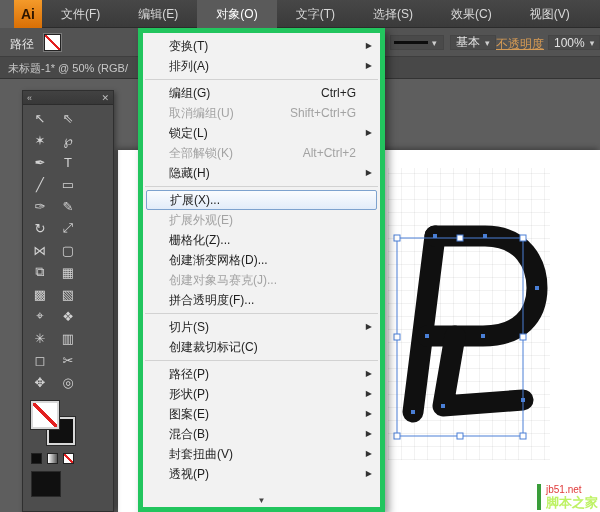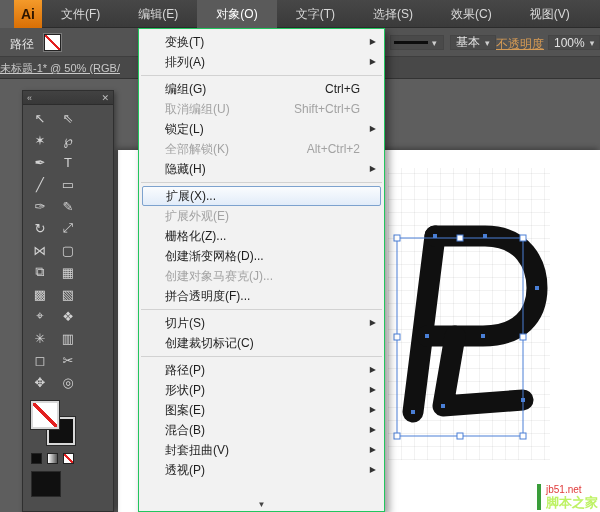--- a/index.html
+++ b/index.html
@@ -66,21 +66,21 @@
     color:#d79b54; text-decoration:underline; white-space:nowrap;
   }
   .cb-dd.opacity { left:160px; }
 
   
   .docbar {
     position:absolute; top:57px; left:0; right:0; height:22px;
     background:#484848; border-bottom:1px solid #333;
     color:#c8c8c8; font-size:11px; line-height:22px; z-index:5;
   }
-  .docbar .doc-title { display:inline-block; width:130px; overflow:hidden; white-space:nowrap;text-decoration:underline; }
+  .docbar .doc-title { display:inline-block; padding-left:8px; width:130px; overflow:hidden; white-space:nowrap; }
 
   
   .artboard {
     position:absolute; left:118px; top:150px; right:0; bottom:0;
     background:#ffffff; box-shadow:-2px -2px 5px rgba(0,0,0,0.3);
     z-index:1;
   }
   .pixel-grid {
     position:absolute; left:388px; top:168px; width:162px; height:292px; z-index:2;
     background-image:
@@ -129,21 +129,21 @@
   .sw-minis { position:absolute; left:0; top:52px; display:flex; gap:5px; }
   .sw-mini { width:11px; height:11px; border:1px solid #222; }
   .sw-mini.m1 { background:#0d0d0d; }
   .sw-mini.m2 { background:linear-gradient(90deg,#fff,#555); }
   .sw-mini.m3 { background:linear-gradient(45deg, transparent 42%, #e22020 42%, #e22020 58%, transparent 58%), #fff; }
   .sw-big { position:absolute; left:0; top:70px; width:30px; height:26px; background:#101010; border:1px solid #2a2a2a; }
 
   
   .context-menu {
     position:absolute; left:138px; top:28px; width:247px; bottom:0;
-    background:#f2f2f2; border:1px solid #22c55e;
+    background:#f2f2f2; border:5px solid #22c55e;
     box-shadow:4px 4px 8px rgba(0,0,0,0.4);
     z-index:60; padding:3px 0 14px 0; color:#1e1e1e;
   }
   .mi { position:relative; height:20px; line-height:20px; padding:0 22px 0 26px; white-space:nowrap; }
   .mi .shortcut { position:absolute; right:24px; top:0; }
   .mi .arrow { position:absolute; right:8px; top:0; font-size:8px; color:#333; }
   .mi.disabled, .mi.disabled .shortcut, .mi.disabled .arrow { color:#a3a3a3; }
   .mi.hl {
     margin:0 3px; padding:0 19px 0 23px; height:20px; line-height:18px;
     border:1px solid #7da2ce; border-radius:2px;

